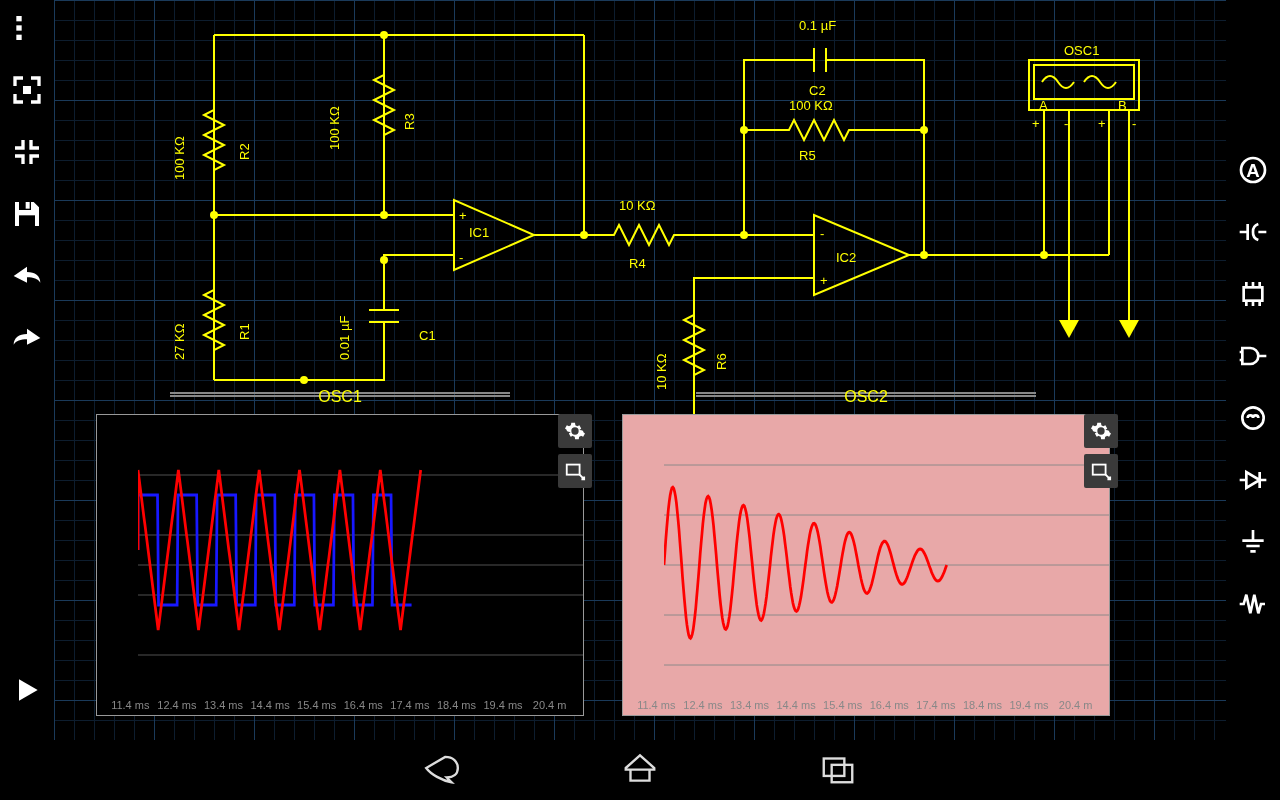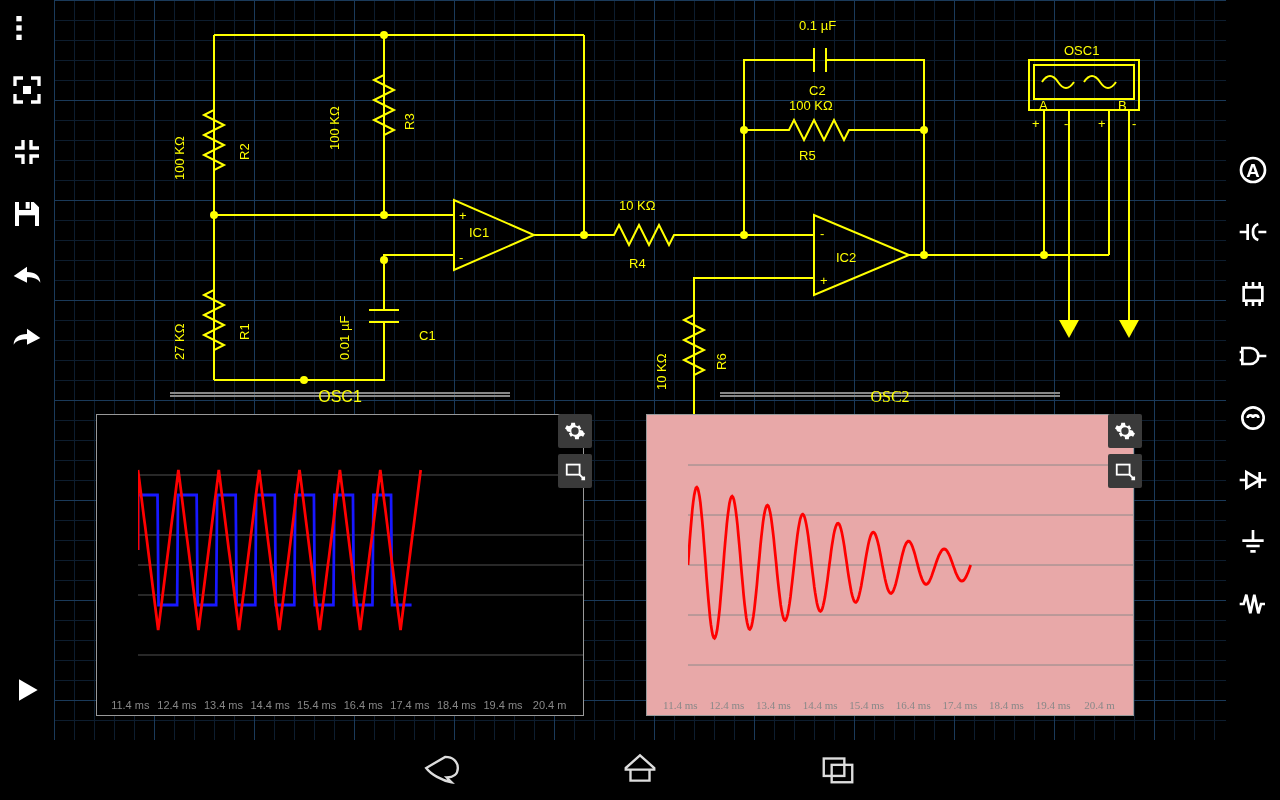--- a/index.html
+++ b/index.html
@@ -26,21 +26,21 @@
   
   
   .circuit { position:absolute; left:54px; top:0; right:54px; height:740px; }
   .circuit svg { width:100%; height:100%; }
   .circuit text { fill:#ffff00; font-size:13px; font-family:Arial; }
   .w { stroke:#ffff00; stroke-width:2; fill:none; }
   
   
   .scope { position:absolute; top:390px; width:500px; height:330px; }
   .scope.left { left:90px; }
-  .scope.right { left:640px;font-family:Liberation Serif, serif; }
+  .scope.right { left:616px; }
   .scope-handle { position:absolute; top:0; left:0; right:0; height:12px; }
   .scope-handle::before { content:""; position:absolute; left:80px; right:80px; top:2px; height:2px; background:#888; box-shadow: 0 3px 0 #888; }
   .scope-title { position:absolute; top:-2px; left:50%; transform:translateX(-50%); color:#ffff00; font-size:16px; background:transparent; padding:0 8px; }
   .scope-body { position:absolute; top:24px; left:6px; right:6px; bottom:4px; border:1px solid #999;padding-left:41px; }
   .scope.left .scope-body { background:#000; }
   .scope.right .scope-body { background:#e8a8a8; }
   .scope-grid line { stroke:#555; stroke-width:1; }
   .scope.right .scope-grid line { stroke:#888; }
   .scope-xaxis { position:absolute; left:10px; right:10px; bottom:4px; display:flex; justify-content:space-between; color:#888; font-size:11px; white-space:nowrap; overflow:hidden; }
   .scope-xaxis span { flex:1; text-align:center; }

